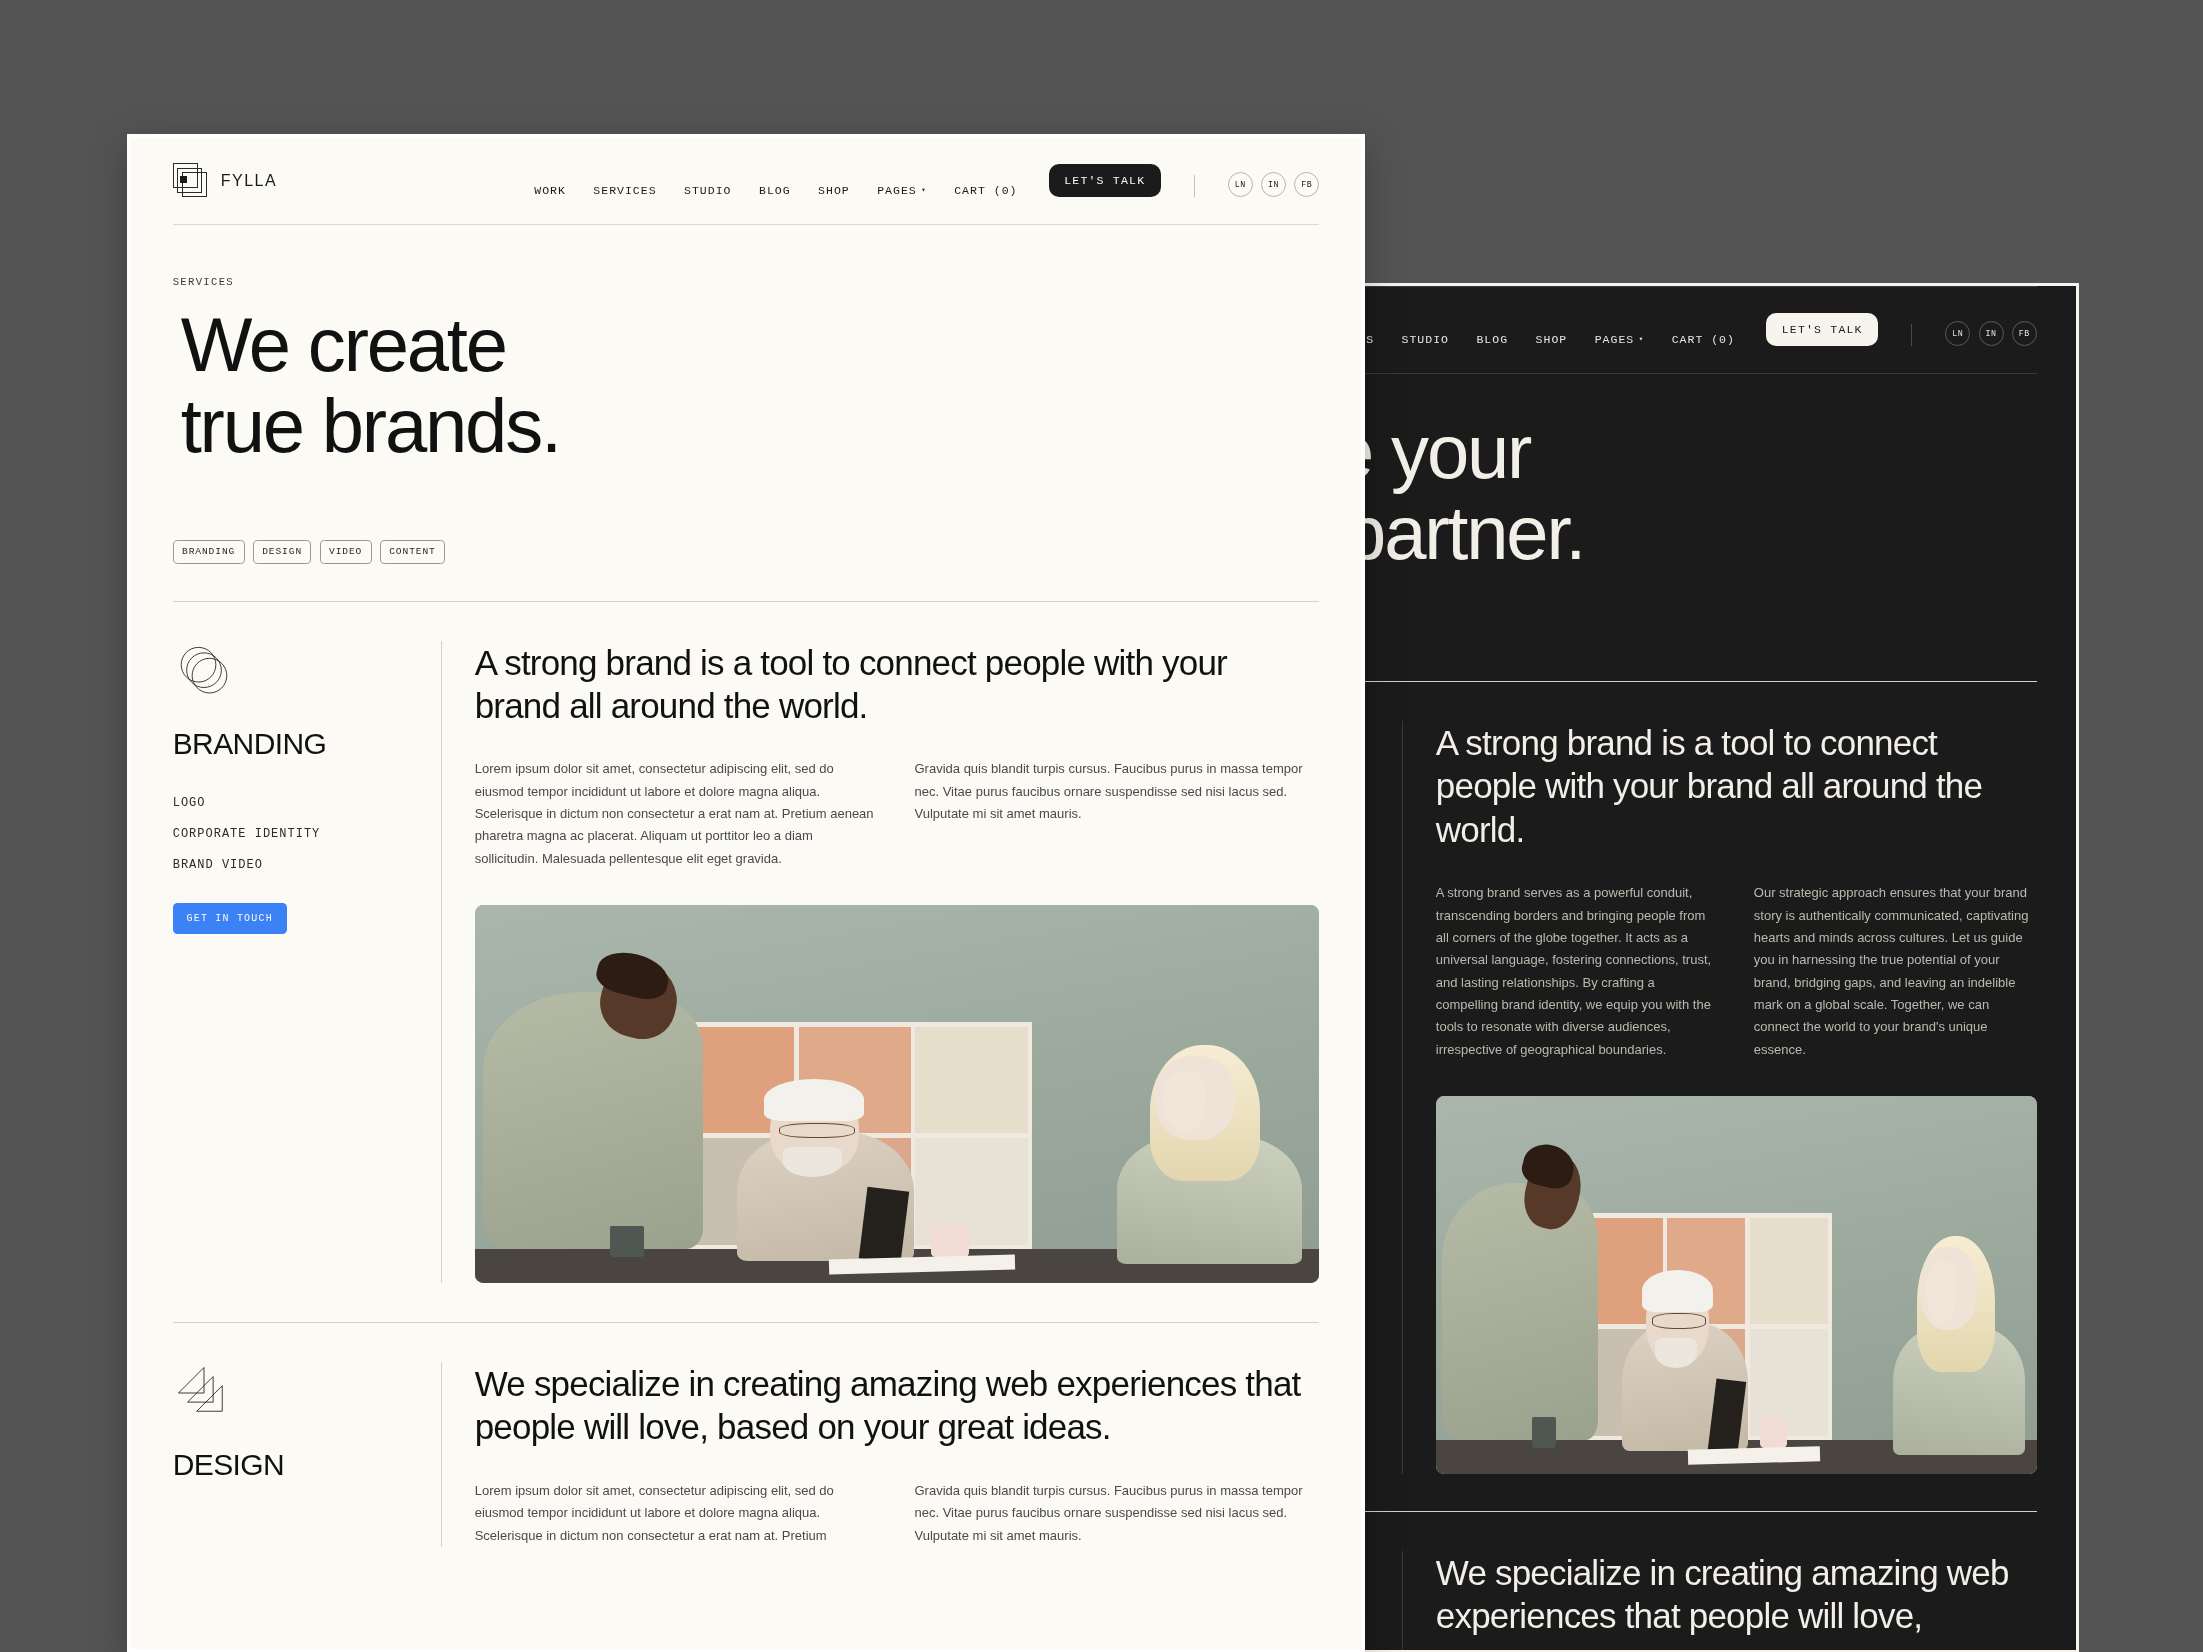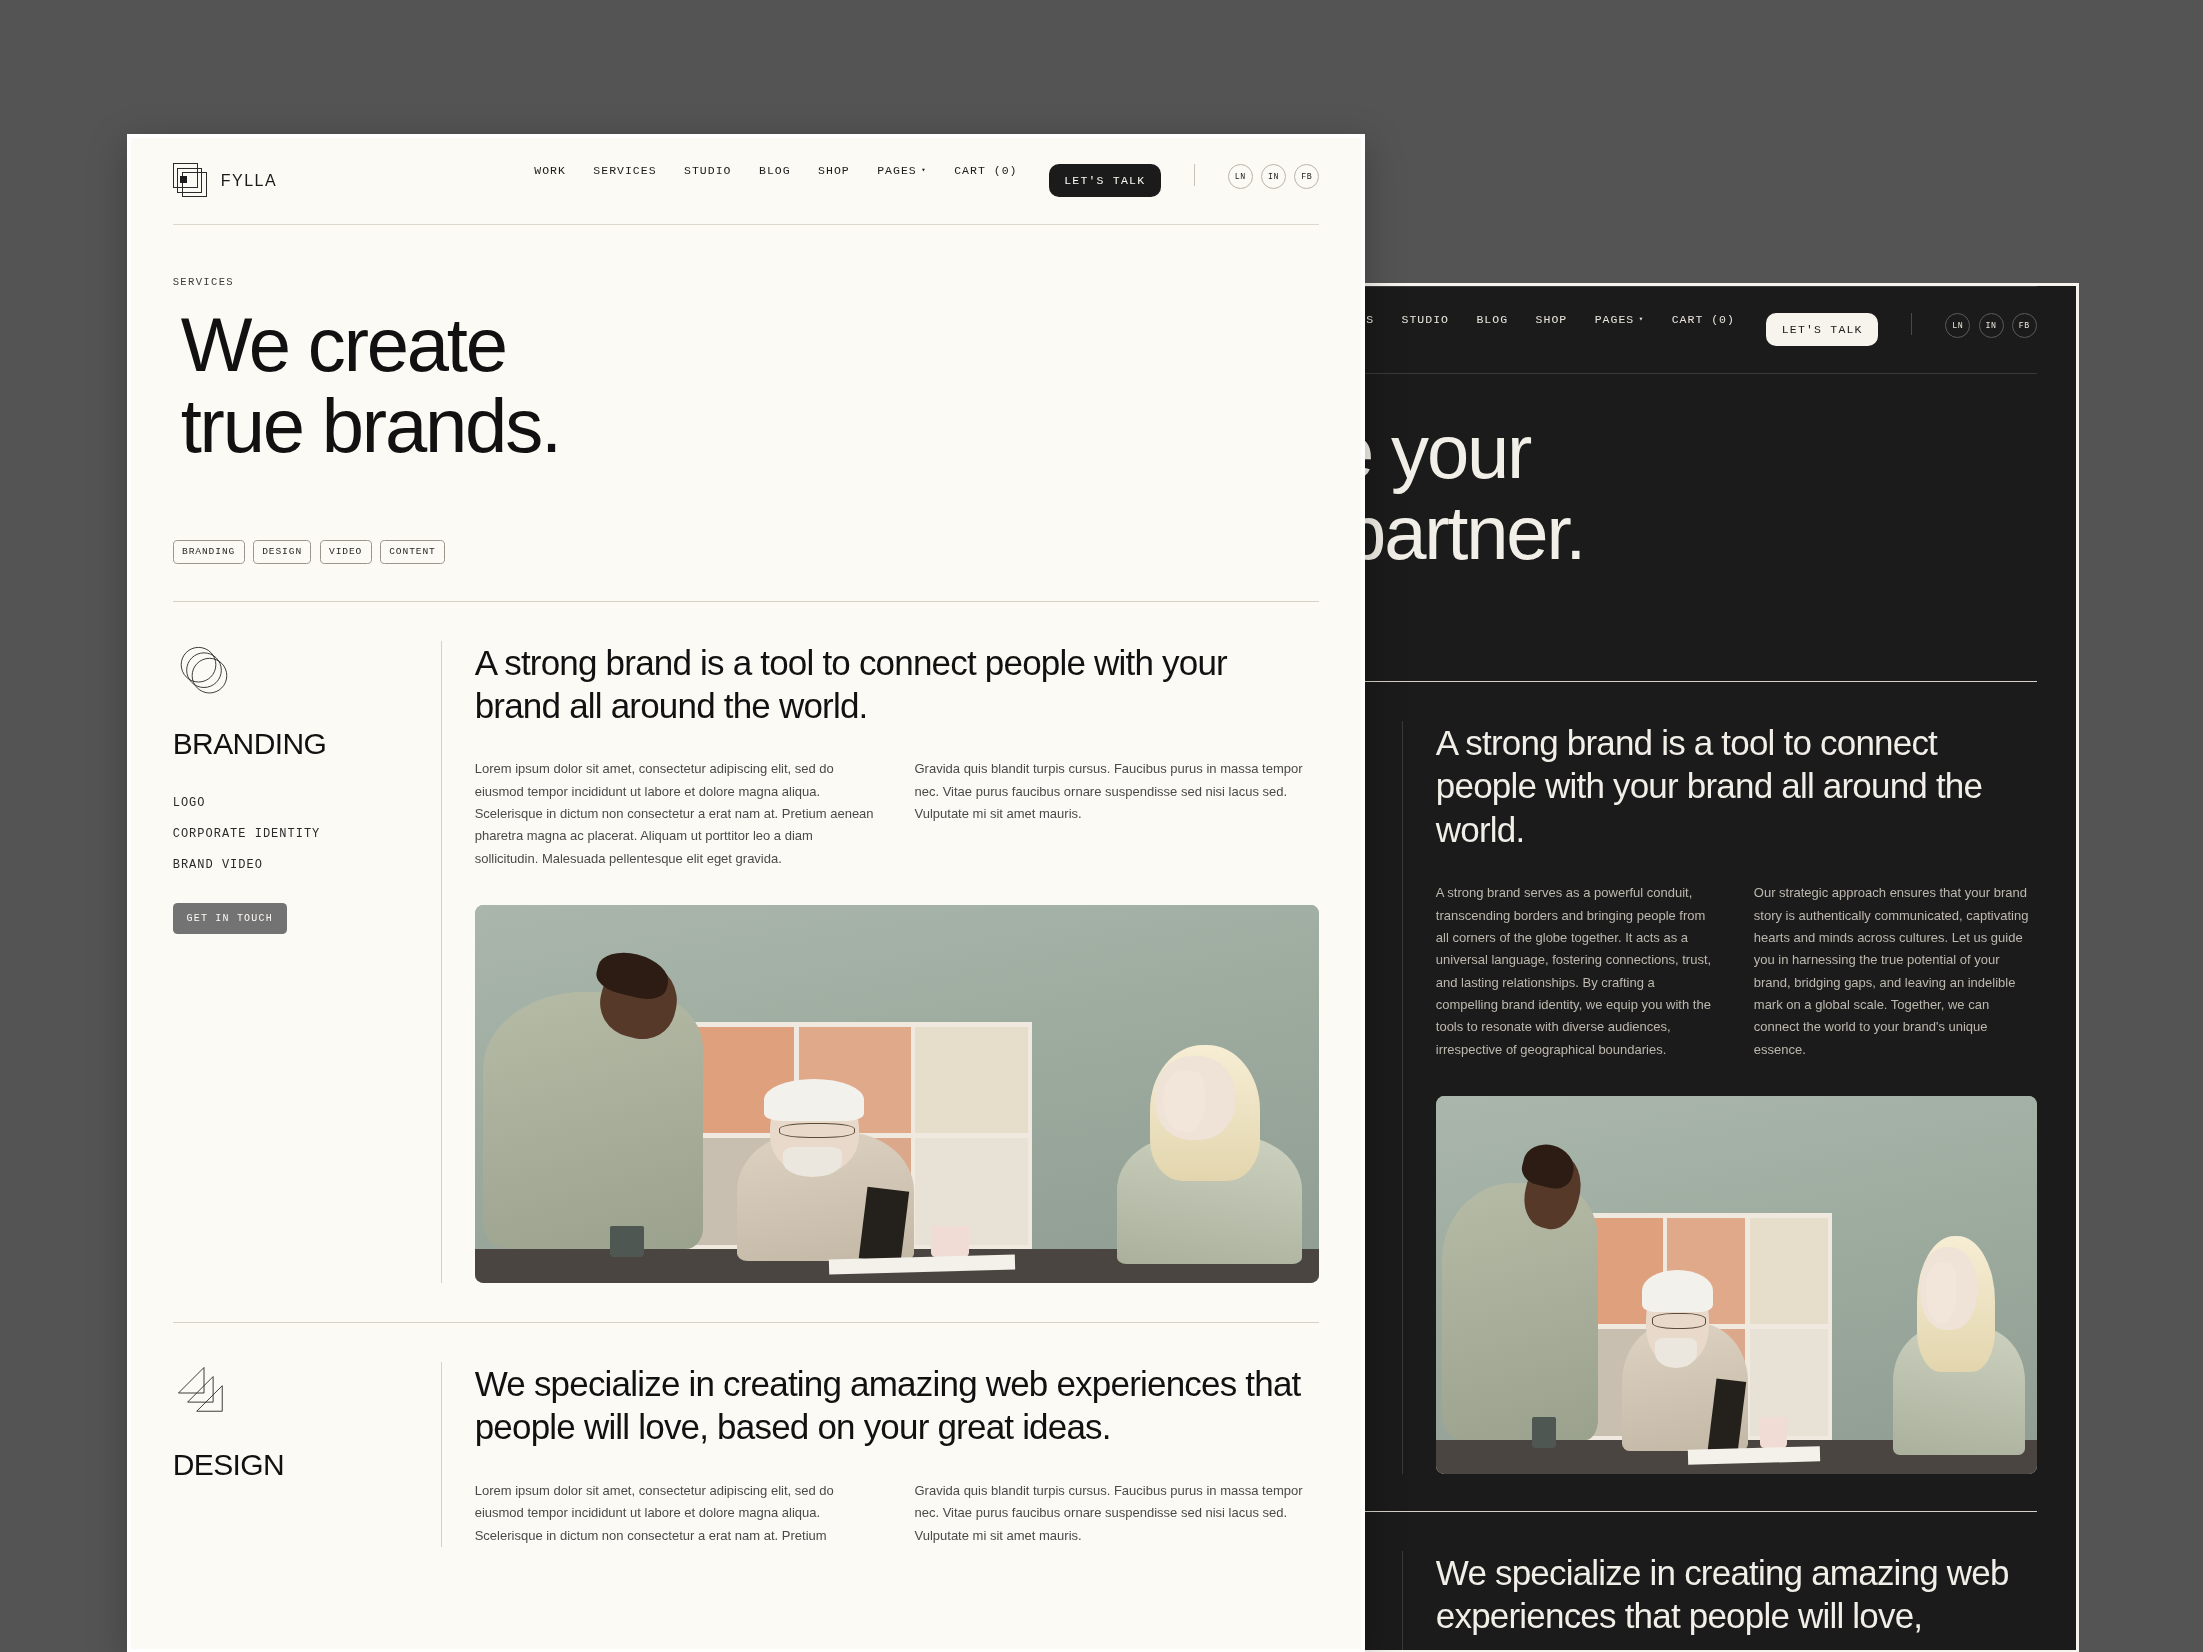--- a/index.html
+++ b/index.html
@@ -89,21 +89,21 @@
     font-family: Liberation Sans, sans-serif;
     font-size: 16px;
     letter-spacing: 1.5px;
     color: #1b1b1b;
     font-weight: 400;
   }
 
   .nav-links {
     margin-left: auto;
     display: flex;
-    align-items: flex-start;
+    align-items: flex-end;
     gap: 27.5px;
   }
   .nav-link {
     font-family: "Liberation Mono", monospace;
     font-size: 11.5px;
     letter-spacing: 1px;
     color: #1b1b1b;
     text-decoration: none;
     white-space: nowrap;
     cursor: pointer;
@@ -210,21 +210,21 @@
     letter-spacing: 1px;
     color: #2a2a2a;
     margin-bottom: 17.4px;
     cursor: pointer;
   }
   .btn-dark {
     display: inline-block;
     font-family: "Liberation Mono", monospace;
     font-size: 10px;
     letter-spacing: 1.2px;
-    background: #737373;
+    background: #3b82f6;
     color: #fcfaf4;
     border: none;
     border-radius: 4.6px;
     padding: 10px 13.8px;
     margin-top: 13px;
     cursor: pointer;
   }
 
   .svc-right {
     flex: 1;

